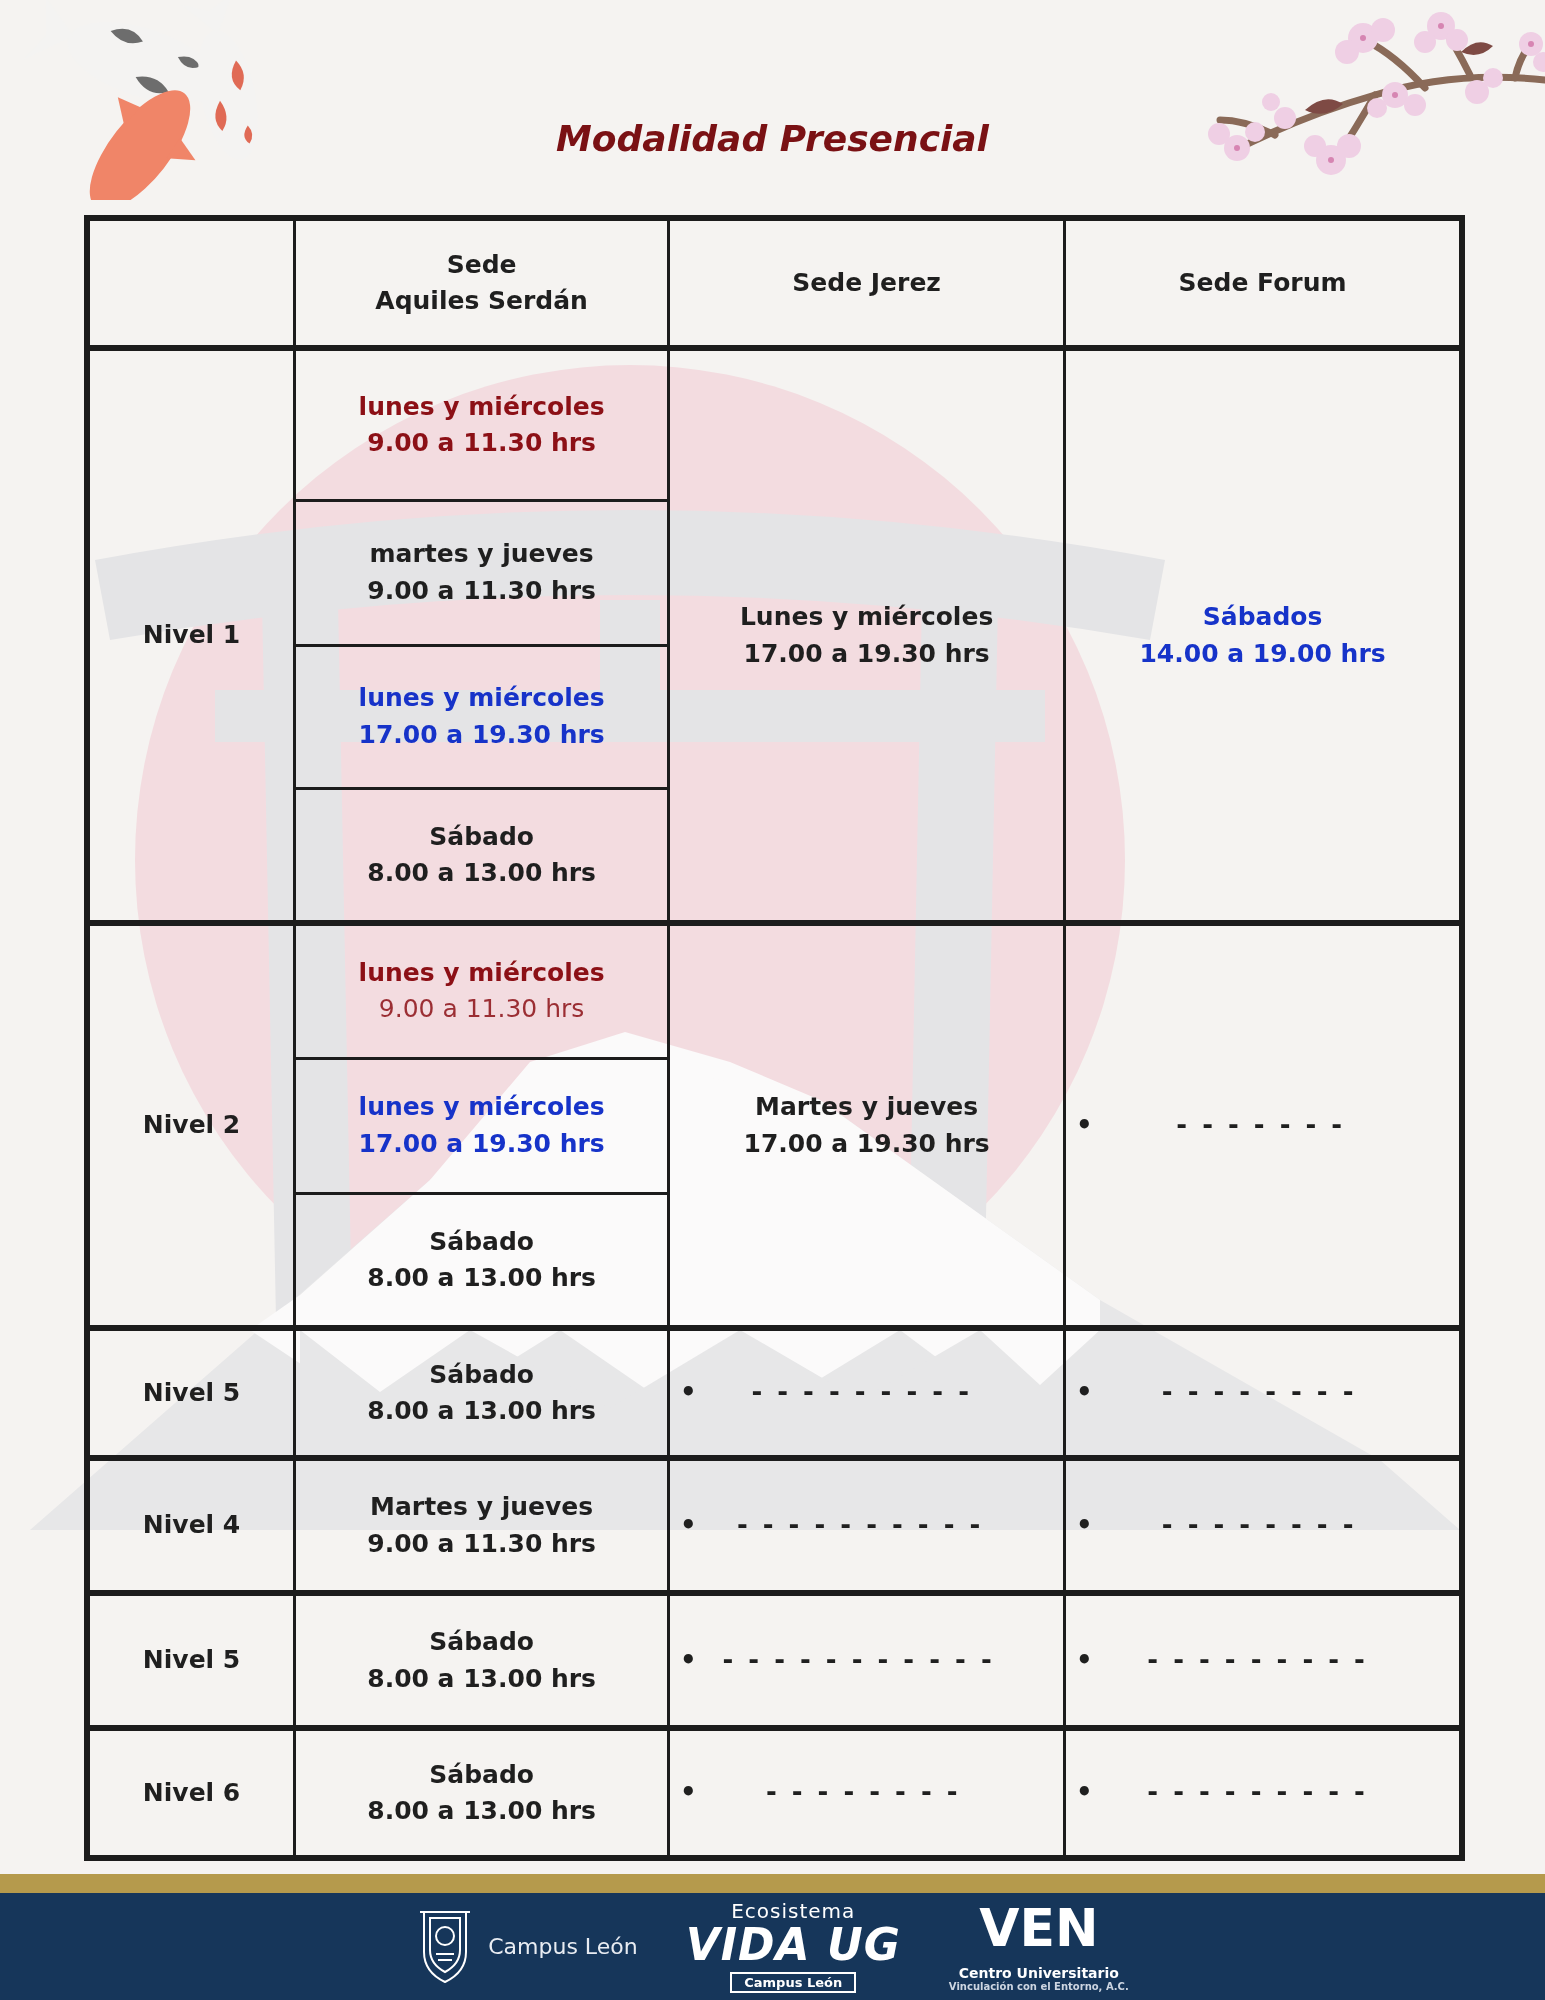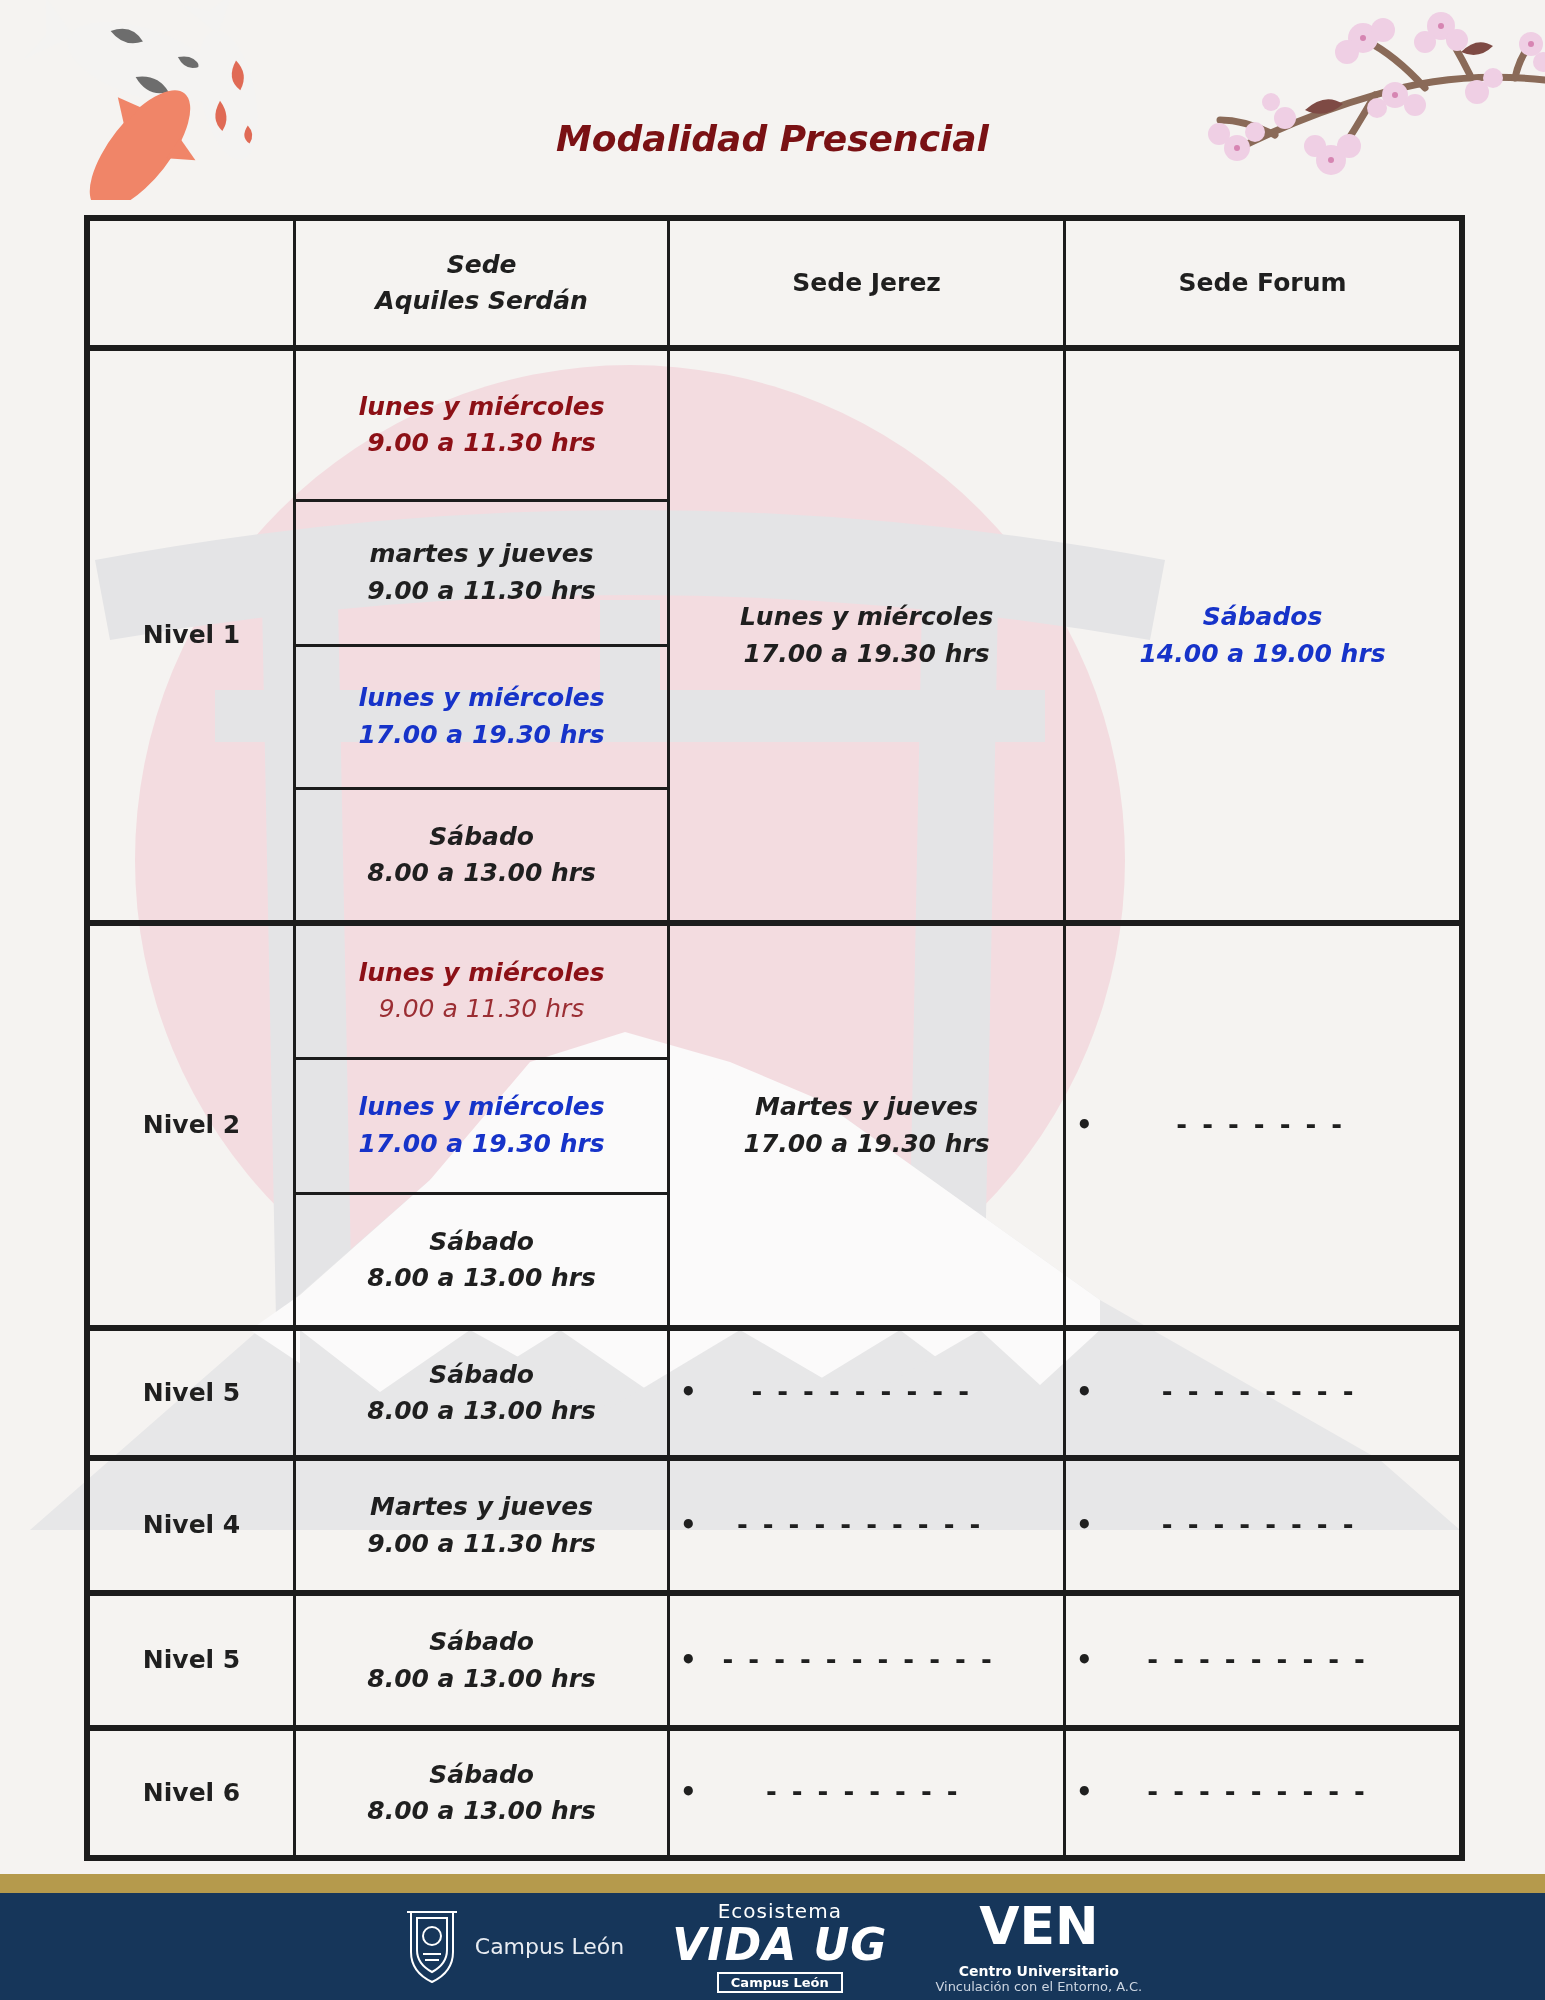--- a/index.html
+++ b/index.html
@@ -35,21 +35,21 @@
   table.sched col.c3 { width:28.8%; }
   table.sched col.c4 { width:28.9%; }
   table.sched td {
     border:3px solid #1c1c1c; text-align:center; vertical-align:middle;
     font-weight:700; font-size:25px; color:var(--color-dark,#1f1f1f);
     line-height:1.45; background:transparent; padding:4px 10px;
   }
   table.sched { border:6px solid #1c1c1c; }
   tr.group-end td { border-bottom-width:6px; }
   tr.group-start td { border-top-width:6px; }
-  .days,.time { display:block;font-style:italic; }
+  .days,.time { display:block; }
   .c-red .days,.c-red .time { color:var(--color-red,#8c1016); }
   .c-blue .days,.c-blue .time { color:var(--color-blue,#1633c9); }
   .time-light { font-weight:500; opacity:.85; }
   td.nivel { font-size:26px; }
   td.head { font-size:26px; line-height:1.5; }
   td.dashcell { padding:0 0 0 11%; }
   .dashwrap { display:flex; align-items:center; width:100%; }
   .bullet { font-size:26px; }
   .dashes { margin:0 auto; letter-spacing:3px; font-size:26px; white-space:nowrap; transform:translateX(-6%); }
   
@@ -61,21 +61,21 @@
   .f-campus { display:flex; align-items:center; gap:14px; }
   .f-campus .label { font-size:22px; font-weight:400; color:#e8ecf2; }
   .f-vida { text-align:center; line-height:1; }
   .f-vida .eco { font-size:20px; font-weight:400; letter-spacing:1px; }
   .f-vida .logo { font-size:44px; font-weight:700; font-style:italic; letter-spacing:1px; margin-top:2px; }
   .f-vida .badge { display:inline-block; margin-top:5px; font-size:13px; font-weight:700;
     border:2px solid #fff; padding:2px 12px; background:#16365a; }
   .f-ven { text-align:center; line-height:1; }
   .f-ven .logo { font-size:52px; font-weight:700; letter-spacing:0px; }
   .f-ven .sub1 { font-size:14px; font-weight:800; margin-top:12px; }
-  .f-ven .sub2 { font-size:13px; font-weight:400; margin-top:2px; color:#cdd6e2; }
+  .f-ven .sub2 { font-size:10px; font-weight:700; margin-top:2px; color:#cdd6e2; }
 </style>
 </head>
 <body>
 
 <div class="page">
 
   <svg class="art watermark" width="1545" height="2000" viewBox="0 0 1545 2000">
     <circle cx="630" cy="860" r="495" fill="#f3dce0"></circle>
     <g fill="#e4e4e6">
       <path d="M95,560 Q630,460 1165,560 L1150,640 Q630,550 110,640 Z"></path>

